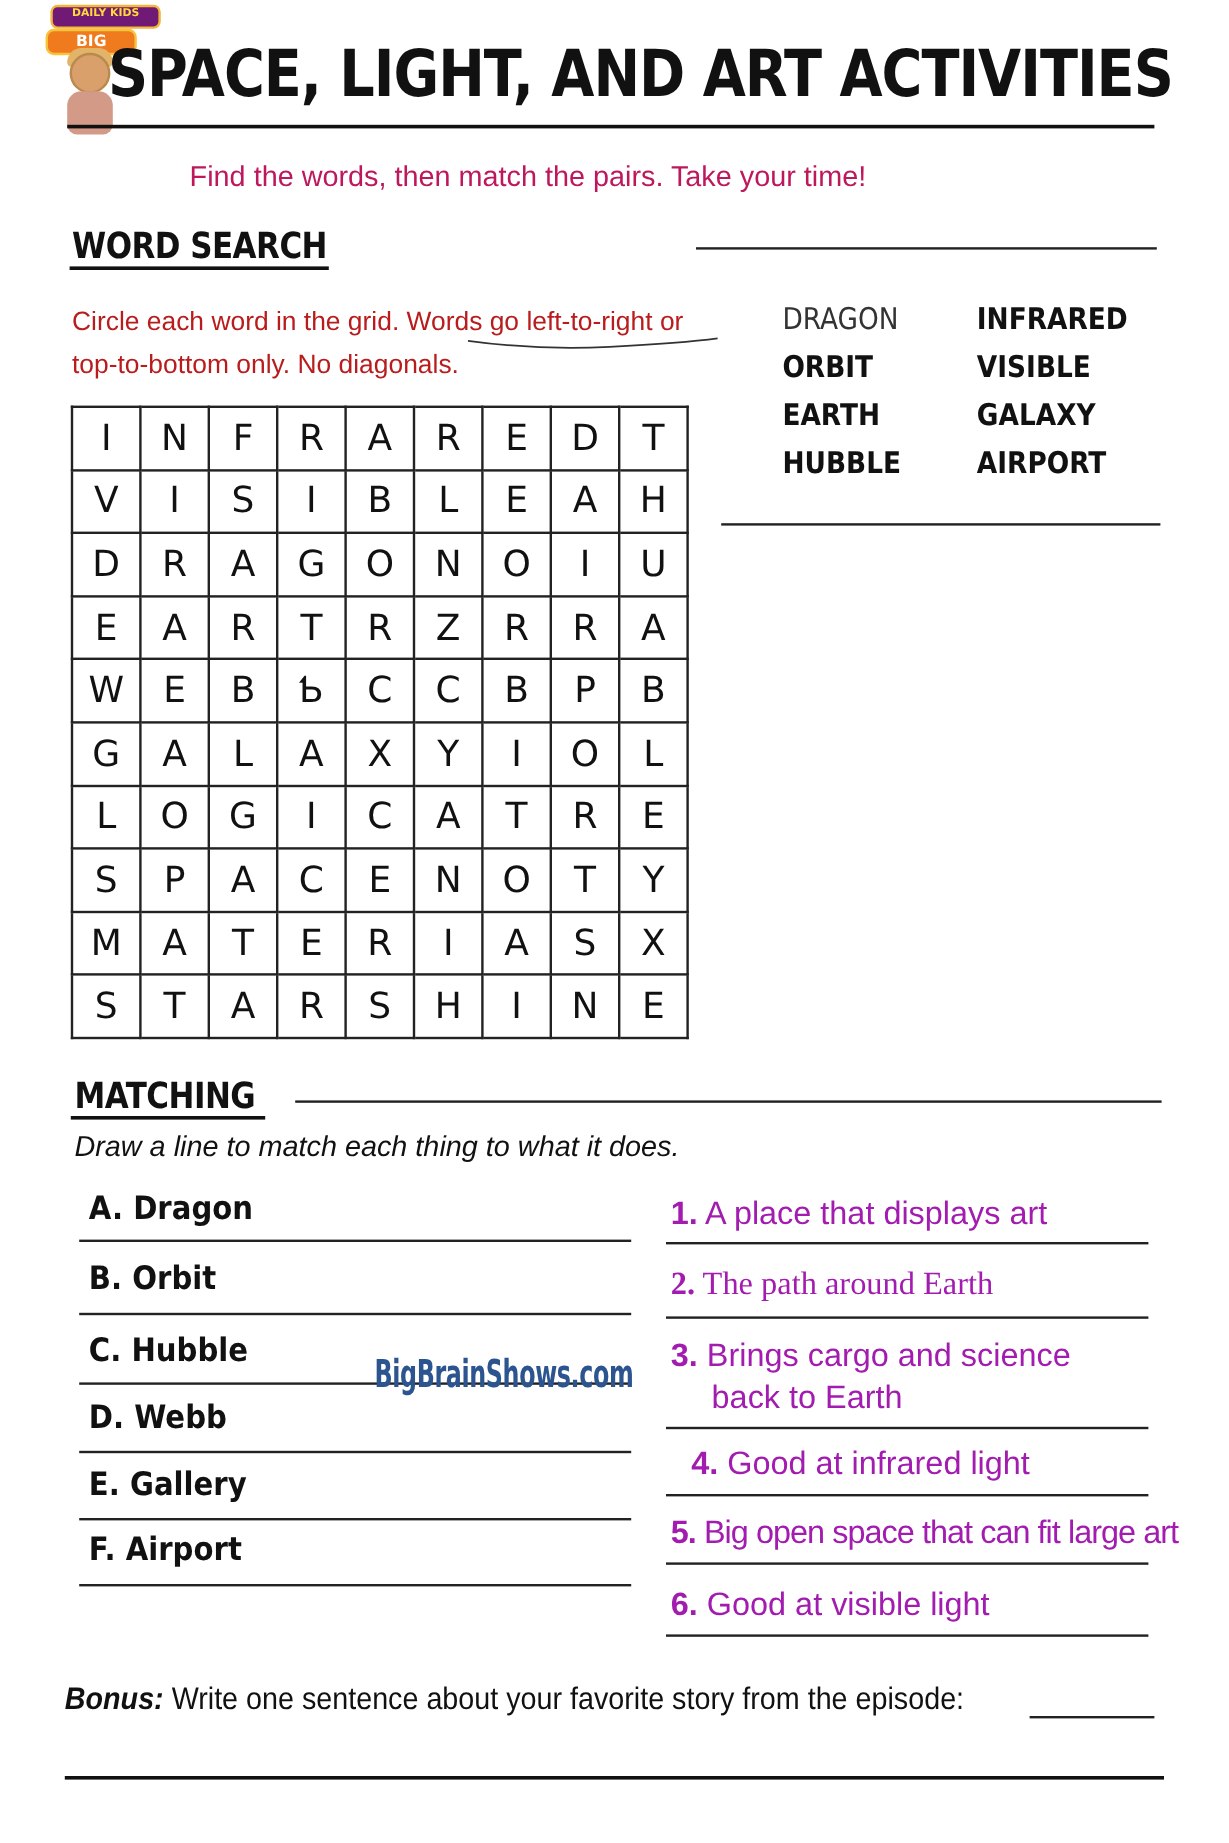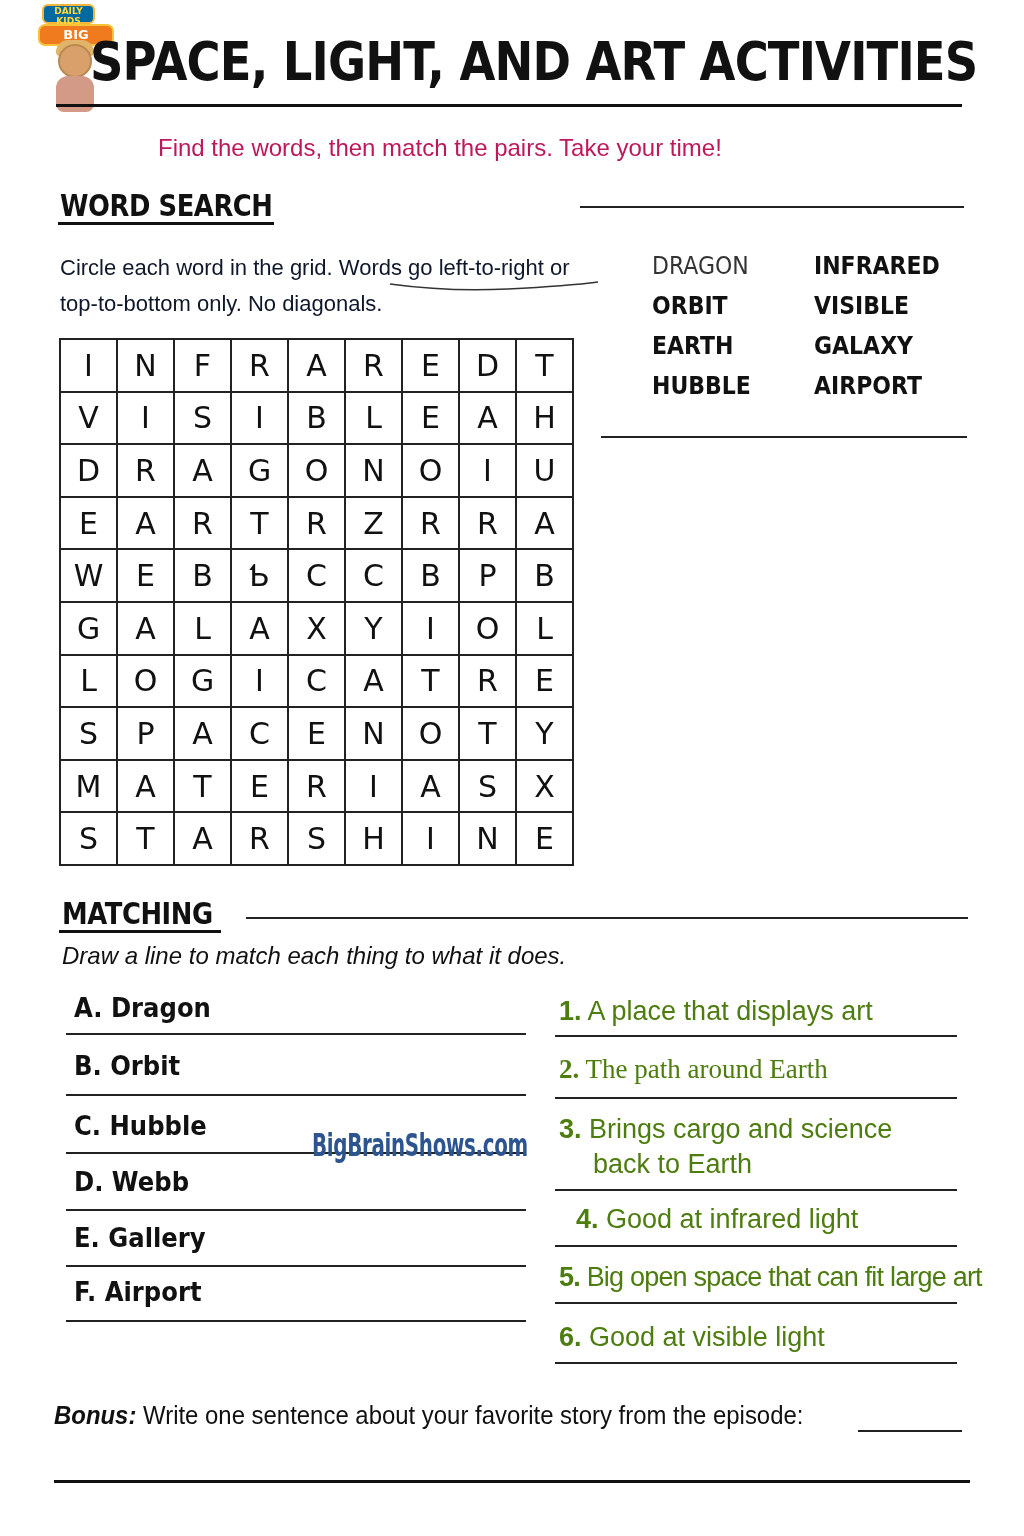--- a/index.html
+++ b/index.html
@@ -1,53 +1,53 @@
 <!DOCTYPE html>
 <html><head>
 <meta charset="utf-8">
 <style>
   * { box-sizing: border-box; margin: 0; padding: 0; }
   html, body { width: 1024px; height: 1536px; background: #ffffff; overflow: hidden; }
   body { position: relative; font-family: "DejaVu Sans", sans-serif; color: #111; }
 
   .logo { position: absolute; left: 36px; top: 2px; width: 80px; height: 118px; }
-  .logo .badge1 { position:absolute; left:6px; top:2px; width:53px; height:20px; background:#0369a1; border-radius:6px; border:2px solid #f3b63a; color:#ffd83a; font: bold 9px "DejaVu Sans", sans-serif; text-align:center; line-height:10px; padding-top:0; }
+  .logo .badge1 { position:absolute; left:6px; top:2px; width:92px; height:20px; background:#701a75; border-radius:6px; border:2px solid #f3b63a; color:#ffd83a; font: bold 9px "DejaVu Sans", sans-serif; text-align:center; line-height:10px; padding-top:0; }
   .logo .badge1 span { display:block; }
   .logo .badge2 { position:absolute; left:2px; top:22px; width:76px; height:22px; background:#f07a1e; border-radius:7px; border:2px solid #f8c23a; color:#fff; font: bold 13px "DejaVu Sans", sans-serif; text-align:center; line-height:18px; }
   .logo .head { position:absolute; left:22px; top:42px; width:34px; height:34px; border-radius:50%; background:#d9a06c; border:2px solid #b98a4e; }
   .logo .hair { position:absolute; left:20px; top:38px; width:38px; height:16px; border-radius:18px 18px 6px 6px; background:#e2b46a; }
   .logo .body { position:absolute; left:20px; top:74px; width:38px; height:36px; border-radius:12px 12px 8px 8px; background:#d29a87; }
 
   .title { position:absolute; left:90px; top:30px; font: bold 54px "DejaVu Sans", sans-serif; letter-spacing:-1px; transform: scaleX(0.86); transform-origin: left top; white-space:nowrap; color:#111; }
   .title-rule { position:absolute; left:56px; top:104px; width:906px; height:3px; background:#111; }
 
   .subtitle { position:absolute; left:158px; top:134px; font: 24px "Liberation Sans", sans-serif; color:#be185d; }
 
   .section-head { position:absolute; font: bold 30px "DejaVu Sans", sans-serif; letter-spacing:-0.5px; transform: scaleX(0.86); transform-origin:left top; white-space:nowrap; }
   .section-underline { position:absolute; height:3px; background:#111; }
   .rule { position:absolute; height:2px; background:#222; }
 
-  .instructions { position:absolute; left:60px; top:250px; width:545px; font: 22px "Liberation Sans", sans-serif; line-height:36px; color:#0f172a; }
+  .instructions { position:absolute; left:60px; top:250px; width:545px; font: 22px "Liberation Sans", sans-serif; line-height:36px; color:#b91c1c; }
   .squiggle { position:absolute; left:388px; top:280px; width:212px; height:12px; }
 
   .grid { position:absolute; left:59px; top:338px; border-collapse: collapse; }
   .grid td { width:57px; height:52.6px; border:2px solid #222; text-align:center; vertical-align:middle; font: 30px "DejaVu Sans", sans-serif; color:#111; }
 
   .wordlist { position:absolute; left:652px; top:250px; width:320px; display:grid; grid-template-columns: 162px 160px; row-gap: 8px; }
   .wordlist span { font: bold 25px "DejaVu Sans", sans-serif; transform: scaleX(0.88); transform-origin:left center; white-space:nowrap; line-height:32px; }
   .wordlist span.light { font-weight: normal; color:#333; }
 
   .match-instr { position:absolute; left:62px; top:942px; font: italic 24px "Liberation Sans", sans-serif; color:#111; }
 
   .match-left { position:absolute; left:66px; width:460px; }
   .match-left .lbl { position:absolute; left:8px; font: bold 27px "DejaVu Sans", sans-serif; transform: scaleX(0.9); transform-origin:left top; white-space:nowrap; }
   .match-left .ln { position:absolute; left:0; width:460px; height:2px; background:#222; }
 
   .match-right { position:absolute; left:555px; width:402px; }
-  .match-right .txt { position:absolute; left:4px; font: 27px "Liberation Sans", sans-serif; white-space:nowrap; line-height:34px; color:#4d7c0f; }
+  .match-right .txt { position:absolute; left:4px; font: 27px "Liberation Sans", sans-serif; white-space:nowrap; line-height:34px; color:#a21caf; }
   .match-right .txt b { font-weight: bold; }
   .match-right .ln { position:absolute; left:0; width:402px; height:2px; background:#222; }
 
   .watermark { position:absolute; left:312px; top:1126px; font: bold 32px "DejaVu Sans", sans-serif; color:#2c5590; transform: scaleX(0.62); transform-origin:left top; white-space:nowrap; letter-spacing:-0.5px; }
 
   .bonus { position:absolute; left:54px; top:1400px; font: 26px "Liberation Sans", sans-serif; white-space:nowrap; transform: scaleX(0.92); transform-origin:left top; }
   .bonus b { font-weight:bold; font-style: italic; }
   .bonus-blank { position:absolute; left:858px; top:1430px; width:104px; height:2px; background:#222; }
   .bonus-line { position:absolute; left:54px; top:1480px; width:916px; height:3px; background:#111; }
 </style>

